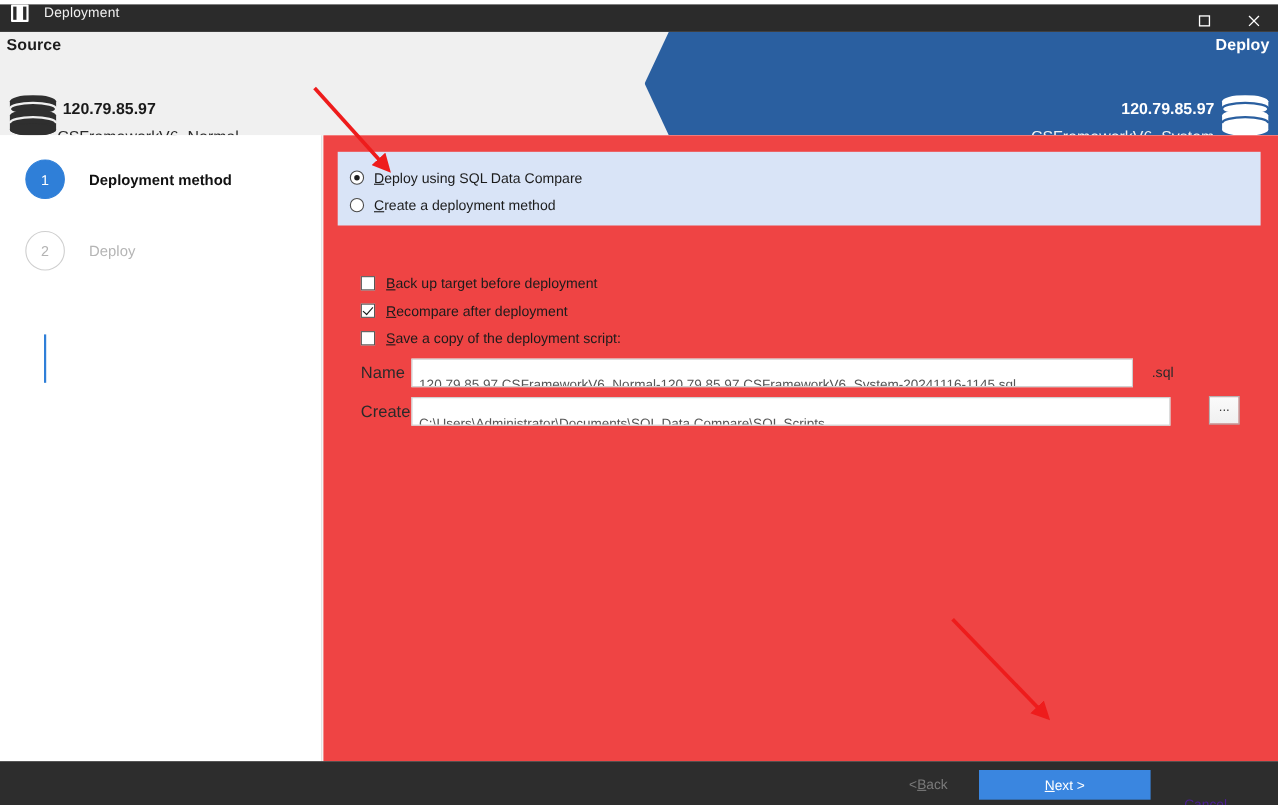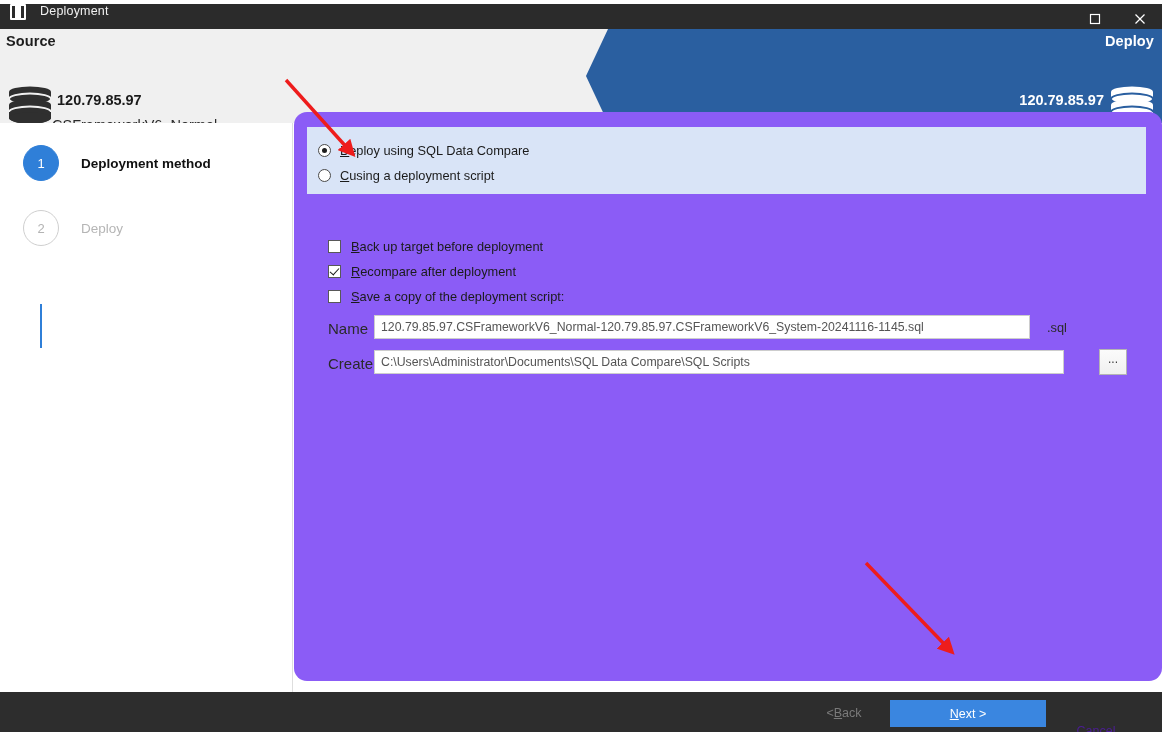--- a/index.html
+++ b/index.html
@@ -127,24 +127,23 @@
   .step-label { margin-left: 22px; font-size: 13.5px; }
   .step-label.active { color: #111111; font-weight: bold; }
   .step-label.inactive { color: #b5b5b5; }
   .step-connector {
     position: absolute; left: 40px; top: 181px;
     width: 2px; height: 44px; background: #2f7fd8;
   }
 
   
   .main {
-    position: absolute; left: 294px; top: 112px;
+    position: absolute; left: 294px; top: 123px;
     width: 868px; height: 569px;
-    background: #8b5cf6;
-    border-radius: 13px;
+    background: #ef4444;
   }
   .method-panel {
     position: absolute; left: 13px; top: 15px;
     width: 839px; height: 67px;
     background: #d9e4f7;
   }
   .radio-row {
     position: absolute; display: flex; align-items: center;
   }
   .radio-outer {
@@ -185,21 +184,21 @@
     white-space: nowrap;
   }
 
   .field-label {
     position: absolute; font-size: 15px; color: #2a2a2a;
   }
   .text-input {
     position: absolute; height: 24px;
     border: 1px solid #cdcdcd; background: #ffffff;
     font-size: 12.3px; color: #555555;
-    padding: 0 6px; line-height: 22px;
+    padding: 12px 6px; line-height: 22px;
     white-space: nowrap; overflow: hidden;
     font-family: "Liberation Sans", sans-serif;
   }
   .sql-suffix {
     position: absolute; font-size: 12.8px; color: #2a2a2a;
   }
   .browse-btn {
     position: absolute;
     width: 28px; height: 26px;
     border: 1px solid #b4b4b4;
@@ -329,21 +328,21 @@
 
     <div class="method-panel"></div>
 
     <div class="radio-row" style="left:24px; top:31px;">
       <span class="radio-outer checked"></span>
       <span class="radio-text"><span class="acc">D</span><span>eploy using SQL Data Compare</span></span>
     </div>
 
     <div class="radio-row" style="left:24px; top:56px;">
       <span class="radio-outer"></span>
-      <span class="radio-text"><span class="acc">C</span><span>using a deployment script</span></span>
+      <span class="radio-text"><span class="acc">C</span><span>reate a deployment method</span></span>
     </div>
 
     <div class="opt-row" style="left:34px; top:127px;">
       <span class="cb"></span>
       <span class="opt-text"><span class="acc">B</span><span>ack up target before deployment</span></span>
     </div>
 
     <div class="opt-row" style="left:34px; top:152px;">
       <span class="cb checked"></span>
       <span class="opt-text"><span class="acc">R</span><span>ecompare after deployment</span></span>

